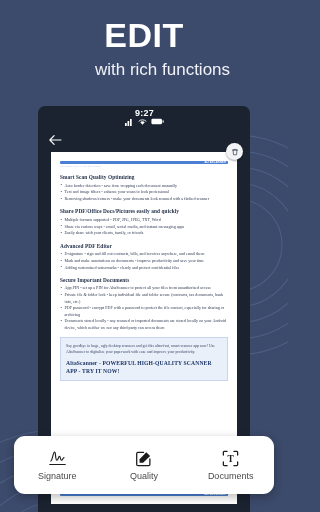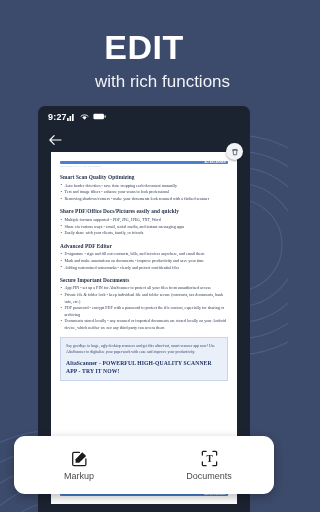--- a/index.html
+++ b/index.html
@@ -12,42 +12,42 @@
 
   
   .bg-arcs { position:absolute; inset:0; overflow:hidden; z-index:0; }
   .bg-arcs svg { position:absolute; }
   .arc-right { right:-60px; top:130px; }
   .arc-left  { left:-92px; bottom:-70px; }
 
   
   .promo {
     position:absolute; top:0; left:0; right:0; height:80px;
-    z-index:3; text-align:center; padding-top:30px;
+    z-index:3; text-align:center; padding-top:18px;
   }
   .promo-title {
     color:#ffffff; font-size:34px; font-weight:bold;
     letter-spacing:0.5px; line-height:1;
   }
   .promo-sub {
     color:#f0f2f7; font-size:17px; font-weight:normal;
     margin-top:9px; line-height:1;margin-left:37px;
   }
 
   
   .phone {
     position:absolute; left:38px; top:106px; width:212px; height:406px;
     background:#1b2330; border-radius:7px 7px 0 0; z-index:2;
     overflow:hidden;
   }
 
   
   .statusbar {
     height:21px; display:flex; align-items:center;
-    justify-content:flex-start; padding:0 9px 0 10px;
+    justify-content:center; padding:0 9px 0 10px;flex-direction:column;
   }
   .clock { color:#ffffff; font-size:9px; font-weight:bold; letter-spacing:0.2px; }
   .status-icons { display:flex; align-items:center; gap:4px; }
 
   
   .navbar { height:25px; display:flex; align-items:center; padding-left:10px; }
 
   
   .doc-wrap { position:relative; padding:0 13px; }
   .doc {
@@ -244,29 +244,38 @@
         </div>
       </div>
 
     </div>
   </div>
 </div>
 
 <div class="toolbar">
 
 
+  <div class="tool">
+    <span class="tool-ico">
+      <svg width="19" height="17" viewBox="0 0 22 20">
+        <path d="M3 13 C5 13 5.6 2.5 7.6 2.5 C9.2 2.5 8.3 12 10.3 12 C11.8 12 12 7.5 13.4 7.5 C14.6 7.5 14.2 12 15.8 12 C17 12 17.4 9 18.6 9" stroke="#1c1c1c" stroke-width="1.35" fill="none" stroke-linecap="round" stroke-linejoin="round"></path>
+        <path d="M1.8 17 H20.2" stroke="#1c1c1c" stroke-width="1.2" stroke-linecap="round"></path>
+      </svg>
+    </span>
+    <span class="tool-lbl">Signature</span>
+  </div>
 
   <div class="tool">
     <span class="tool-ico">
       <svg width="17" height="17" viewBox="0 0 20 20">
         <path d="M17.5 10.5 V17 a1.4 1.4 0 0 1 -1.4 1.4 H3.4 A1.4 1.4 0 0 1 2 17 V4.3 a1.4 1.4 0 0 1 1.4 -1.4 H10" stroke="#1c1c1c" stroke-width="1.5" fill="none" stroke-linecap="round" stroke-linejoin="round"></path>
         <path d="M13.2 2.6 L17.8 7 L9.6 15 H5.4 V11 Z" fill="#1c1c1c"></path>
       </svg>
     </span>
-    <span class="tool-lbl">Markup</span>
+    <span class="tool-lbl">Quality</span>
   </div>
 
   <div class="tool">
     <span class="tool-ico">
       <svg width="17" height="17" viewBox="0 0 20 20">
         <g stroke="#1c1c1c" stroke-width="1.5" fill="none" stroke-linecap="round" stroke-linejoin="round">
           <path d="M1.6 6 V2.6 a1 1 0 0 1 1 -1 H6"></path>
           <path d="M14 1.6 h3.4 a1 1 0 0 1 1 1 V6"></path>
           <path d="M18.4 14 v3.4 a1 1 0 0 1 -1 1 H14"></path>
           <path d="M6 18.4 H2.6 a1 1 0 0 1 -1 -1 V14"></path>

